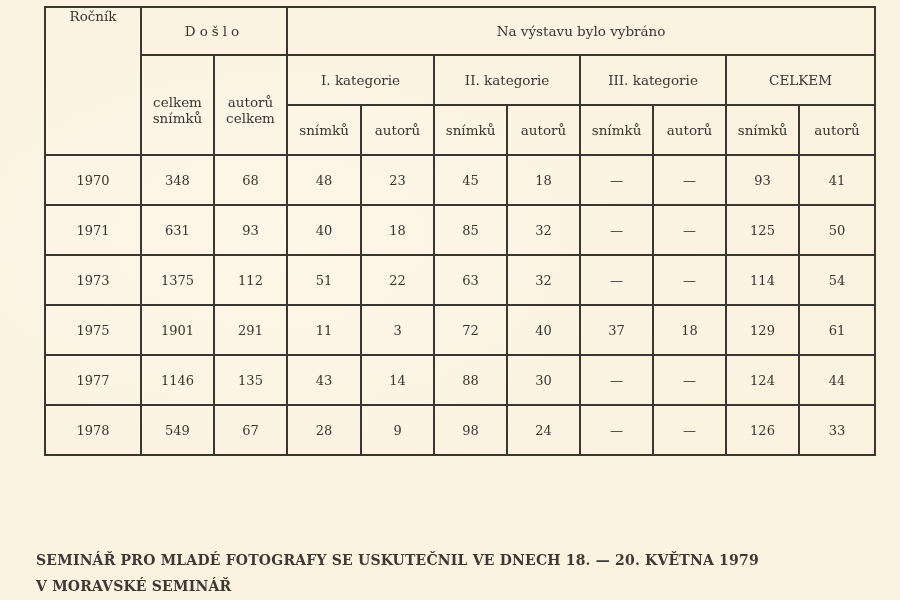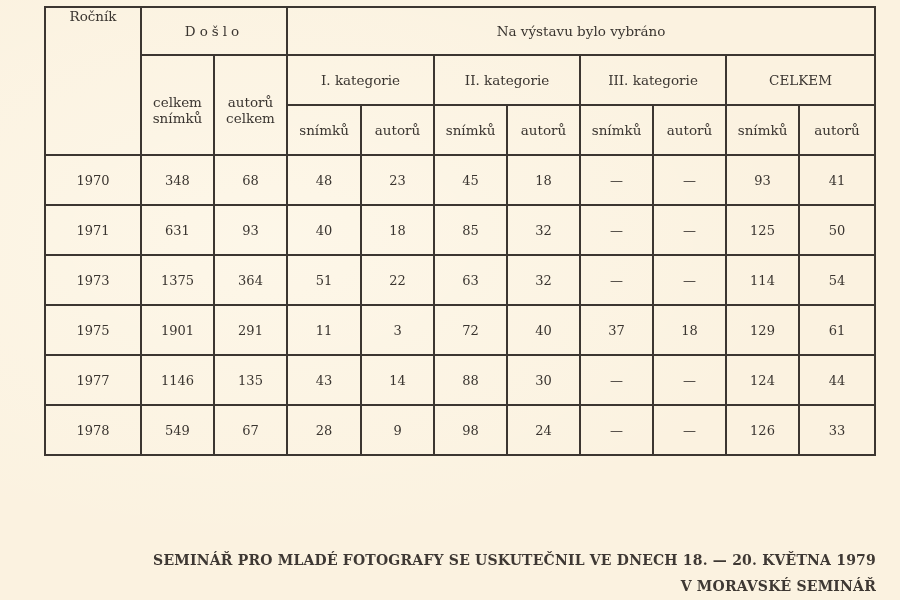--- a/index.html
+++ b/index.html
@@ -55,23 +55,23 @@
       line-height: 16px;
     }
     table.stats td {
       height: 48px;
       font-family: "DejaVu Serif", "Liberation Serif", serif;
       font-size: 13px;
     }
     .line { display: block; }
     .footer {
       position: absolute;
-      left: 44px;
+      left: 36px;
       width: 832px;
-      text-align: right;
+      text-align: left;
       font-family: "DejaVu Serif", "Liberation Serif", serif;
       font-weight: bold;
       color: #3e3833;
       font-size: 14px;
       letter-spacing: 0.2px;
     }
     .footer.l1 { top: 552px; }
     .footer.l2 { top: 578px; }
   </style>
 </head>
@@ -146,21 +146,21 @@
         <td>85</td>
         <td>32</td>
         <td>—</td>
         <td>—</td>
         <td>125</td>
         <td>50</td>
       </tr>
       <tr>
         <td>1973</td>
         <td>1375</td>
-        <td>364</td>
+        <td>112</td>
         <td>51</td>
         <td>22</td>
         <td>63</td>
         <td>32</td>
         <td>—</td>
         <td>—</td>
         <td>114</td>
         <td>54</td>
       </tr>
       <tr>

